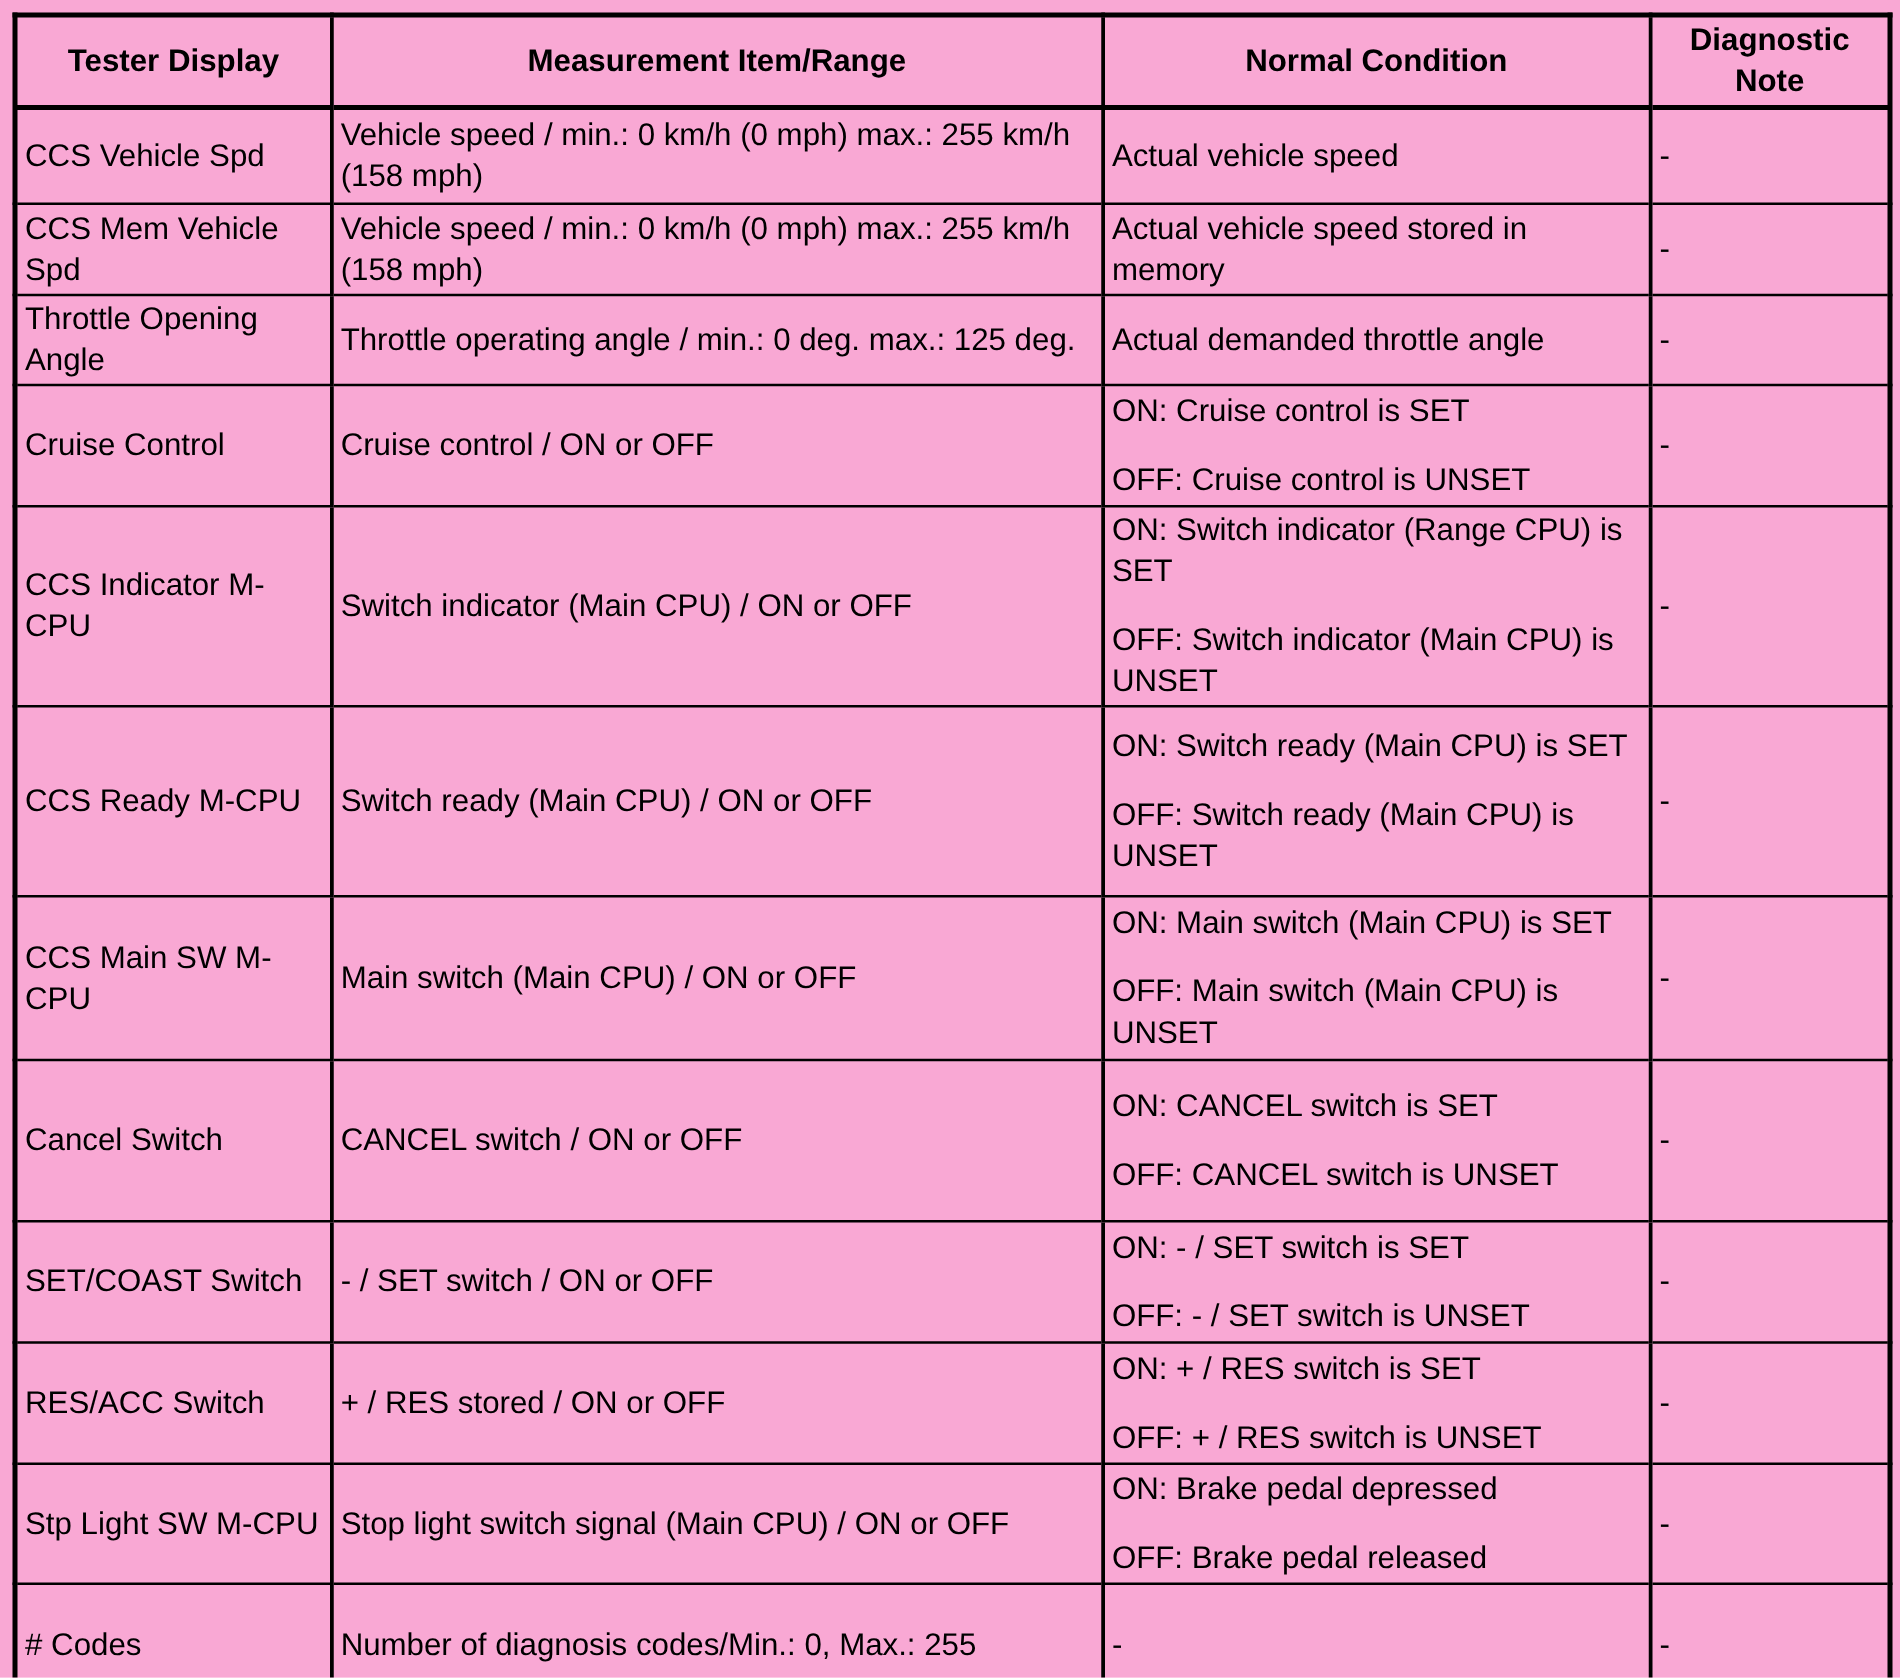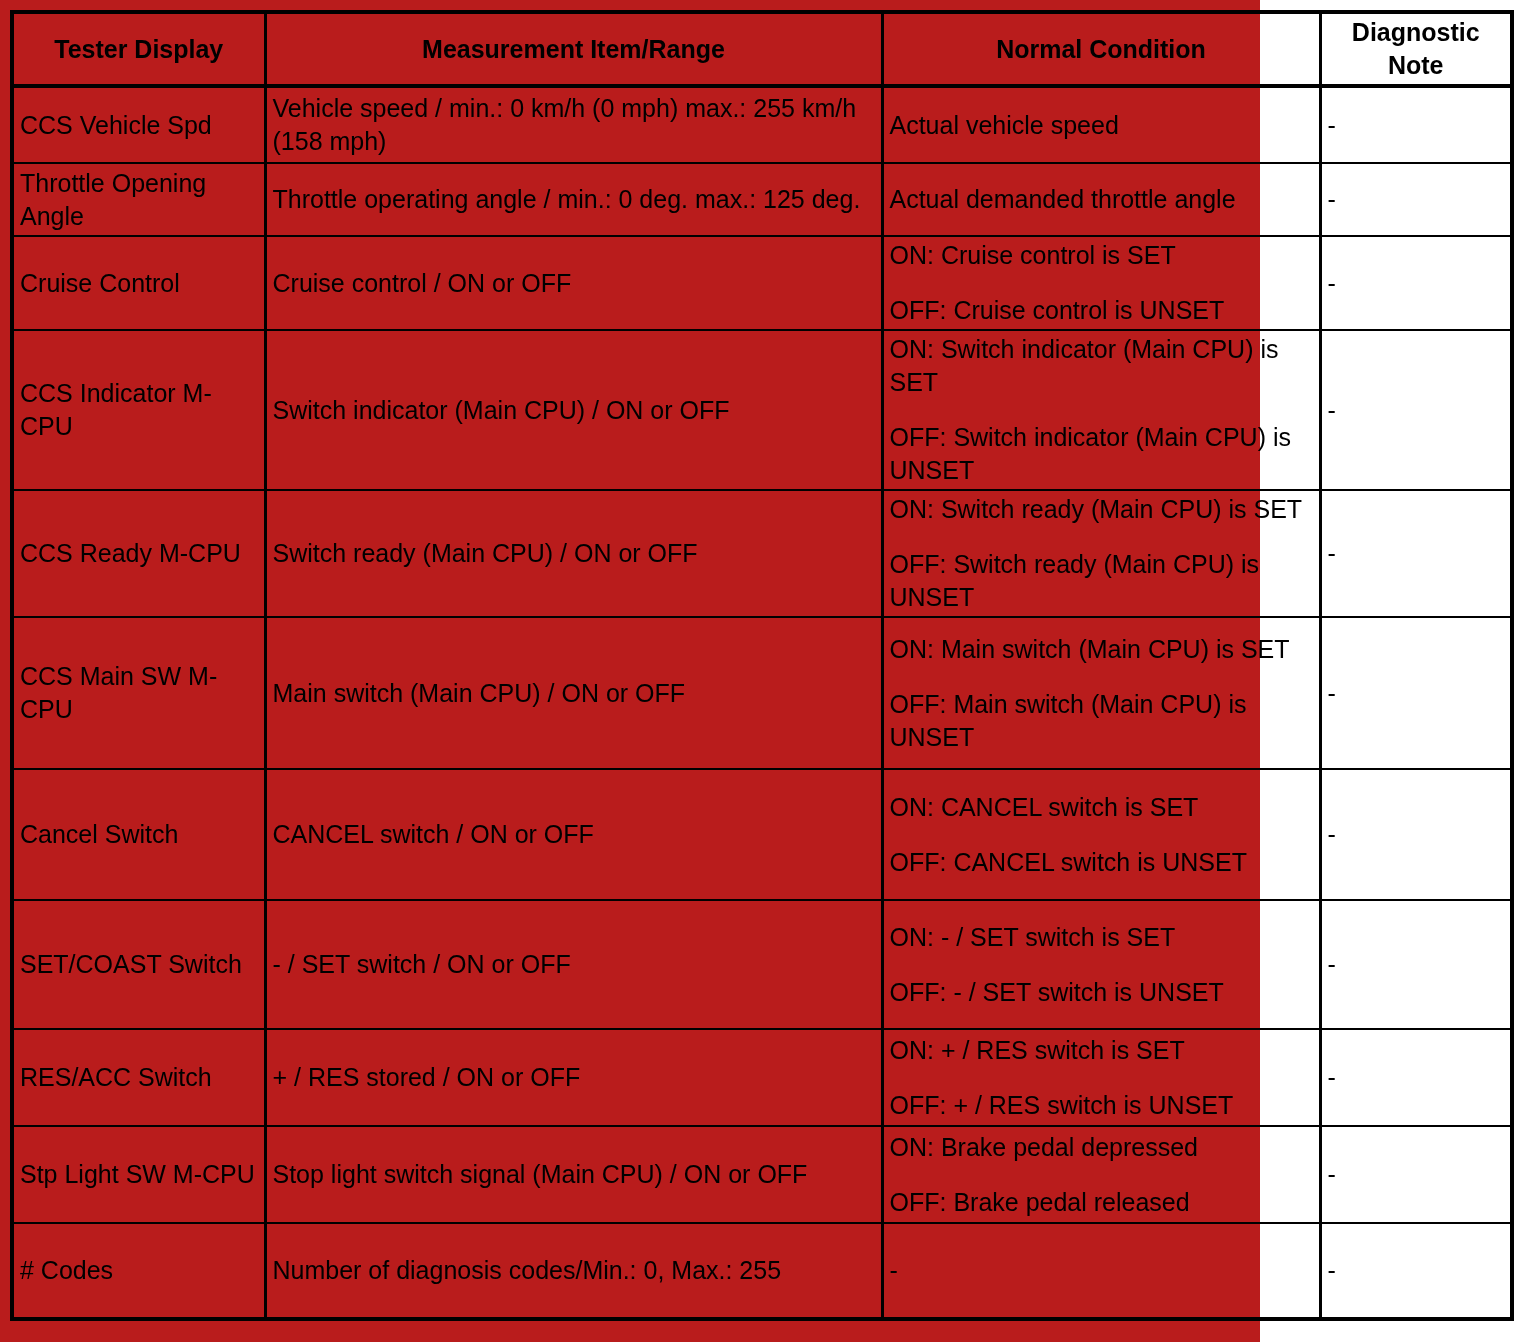--- a/index.html
+++ b/index.html
@@ -3,25 +3,25 @@
 <meta charset="utf-8">
 <style>
   html, body {
     margin: 0;
     padding: 0;
     background: #ffffff;
     color: #000000;
     font-family: "Liberation Sans", sans-serif;
   }
   .page {
-    width: 1260px;
+    width: 1520px;
     height: 1342px;
     box-sizing: border-box;
     padding: 10px;
-    background: #b91c1c;
+    background: #f9a8d4;
   }
   table.data-table {
     border-collapse: collapse;
     table-layout: fixed;
     width: 1500px;
     border: 4px solid #000000;
   }
   col.c1 { width: 253px; }
   col.c2 { width: 617px; }
   col.c3 { width: 438px; }
@@ -83,41 +83,49 @@
     <tbody>
         <tr>
     <td>CCS Vehicle Spd</td>
     <td>Vehicle speed / min.: 0 km/h (0 mph) max.: 255 km/h (158 mph)</td>
     <td>
             <div class="para">Actual vehicle speed</div>
           </td>
     <td>-</td>
   </tr>
         <tr>
+    <td>CCS Mem Vehicle Spd</td>
+    <td>Vehicle speed / min.: 0 km/h (0 mph) max.: 255 km/h (158 mph)</td>
+    <td>
+            <div class="para">Actual vehicle speed stored in memory</div>
+          </td>
+    <td>-</td>
+  </tr>
+        <tr>
     <td>Throttle Opening Angle</td>
     <td>Throttle operating angle / min.: 0 deg. max.: 125 deg.</td>
     <td>
             <div class="para">Actual demanded throttle angle</div>
           </td>
     <td>-</td>
   </tr>
         <tr>
     <td>Cruise Control</td>
     <td>Cruise control / ON or OFF</td>
     <td>
             <div class="para">ON: Cruise control is SET</div>
             <div class="para">OFF: Cruise control is UNSET</div>
           </td>
     <td>-</td>
   </tr>
         <tr>
     <td>CCS Indicator M-CPU</td>
     <td>Switch indicator (Main CPU) / ON or OFF</td>
     <td>
-            <div class="para">ON: Switch indicator (Main CPU) is SET</div>
+            <div class="para">ON: Switch indicator (Range CPU) is SET</div>
             <div class="para">OFF: Switch indicator (Main CPU) is UNSET</div>
           </td>
     <td>-</td>
   </tr>
         <tr>
     <td>CCS Ready M-CPU</td>
     <td>Switch ready (Main CPU) / ON or OFF</td>
     <td>
             <div class="para">ON: Switch ready (Main CPU) is SET</div>
             <div class="para">OFF: Switch ready (Main CPU) is UNSET</div>

